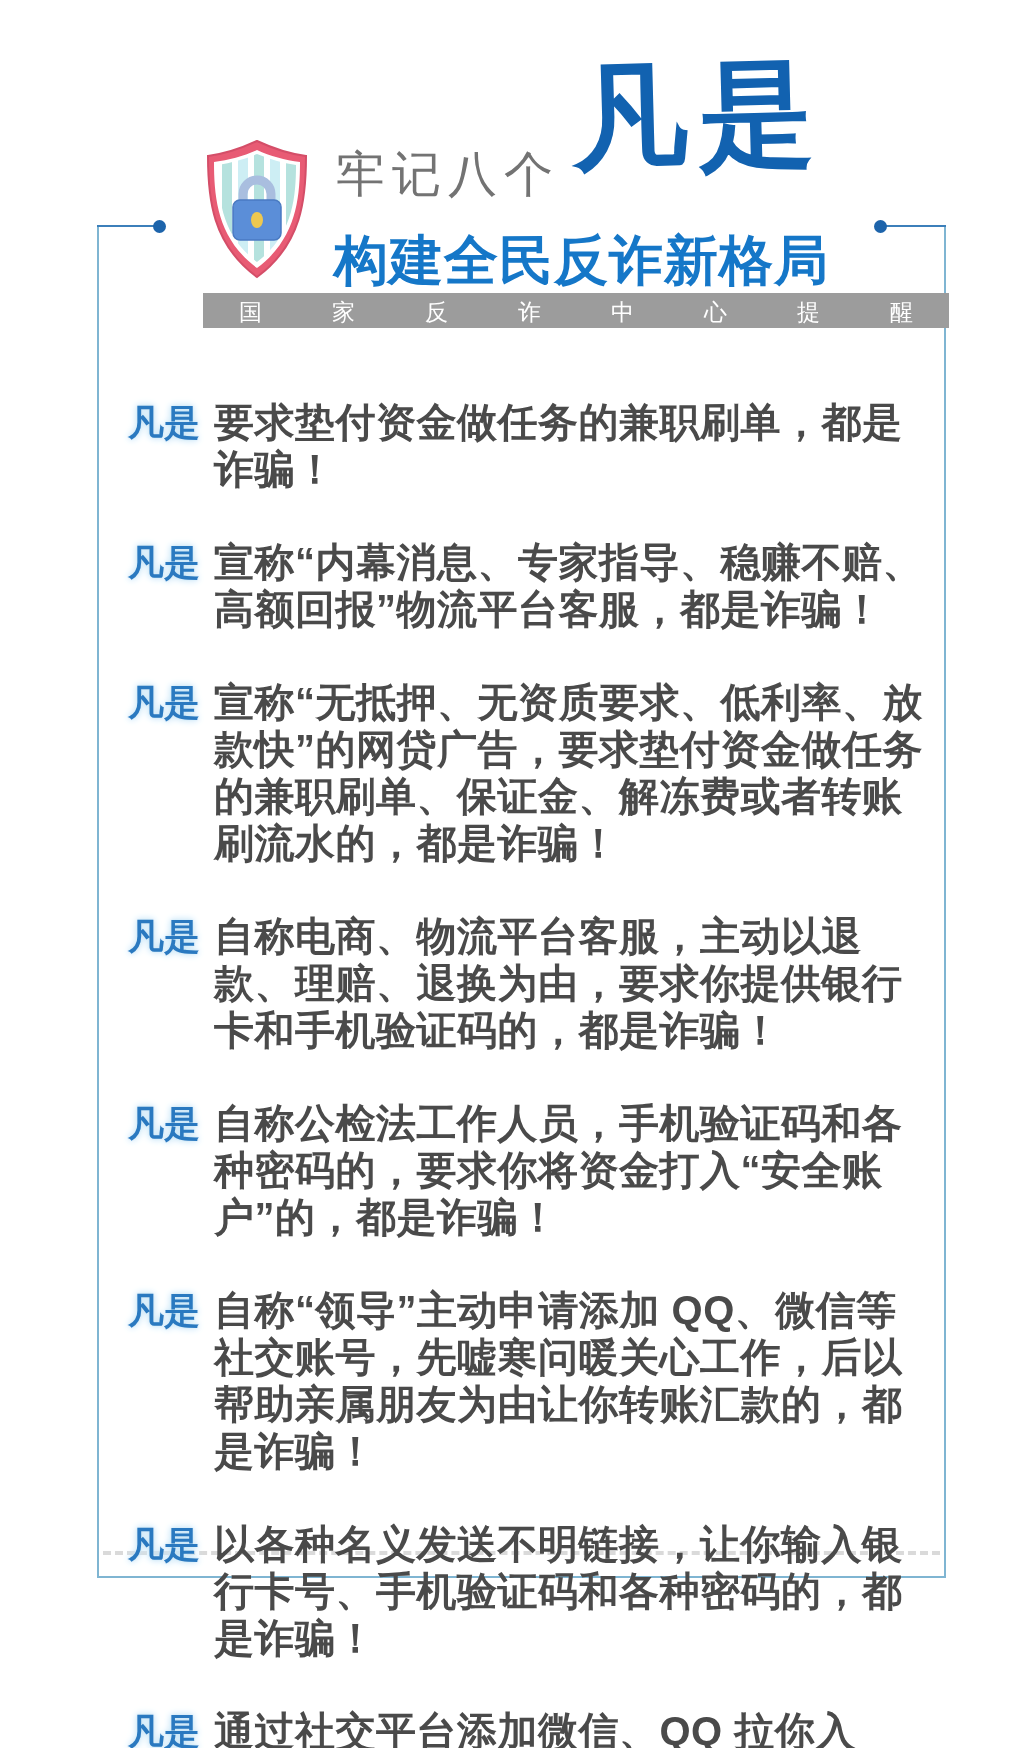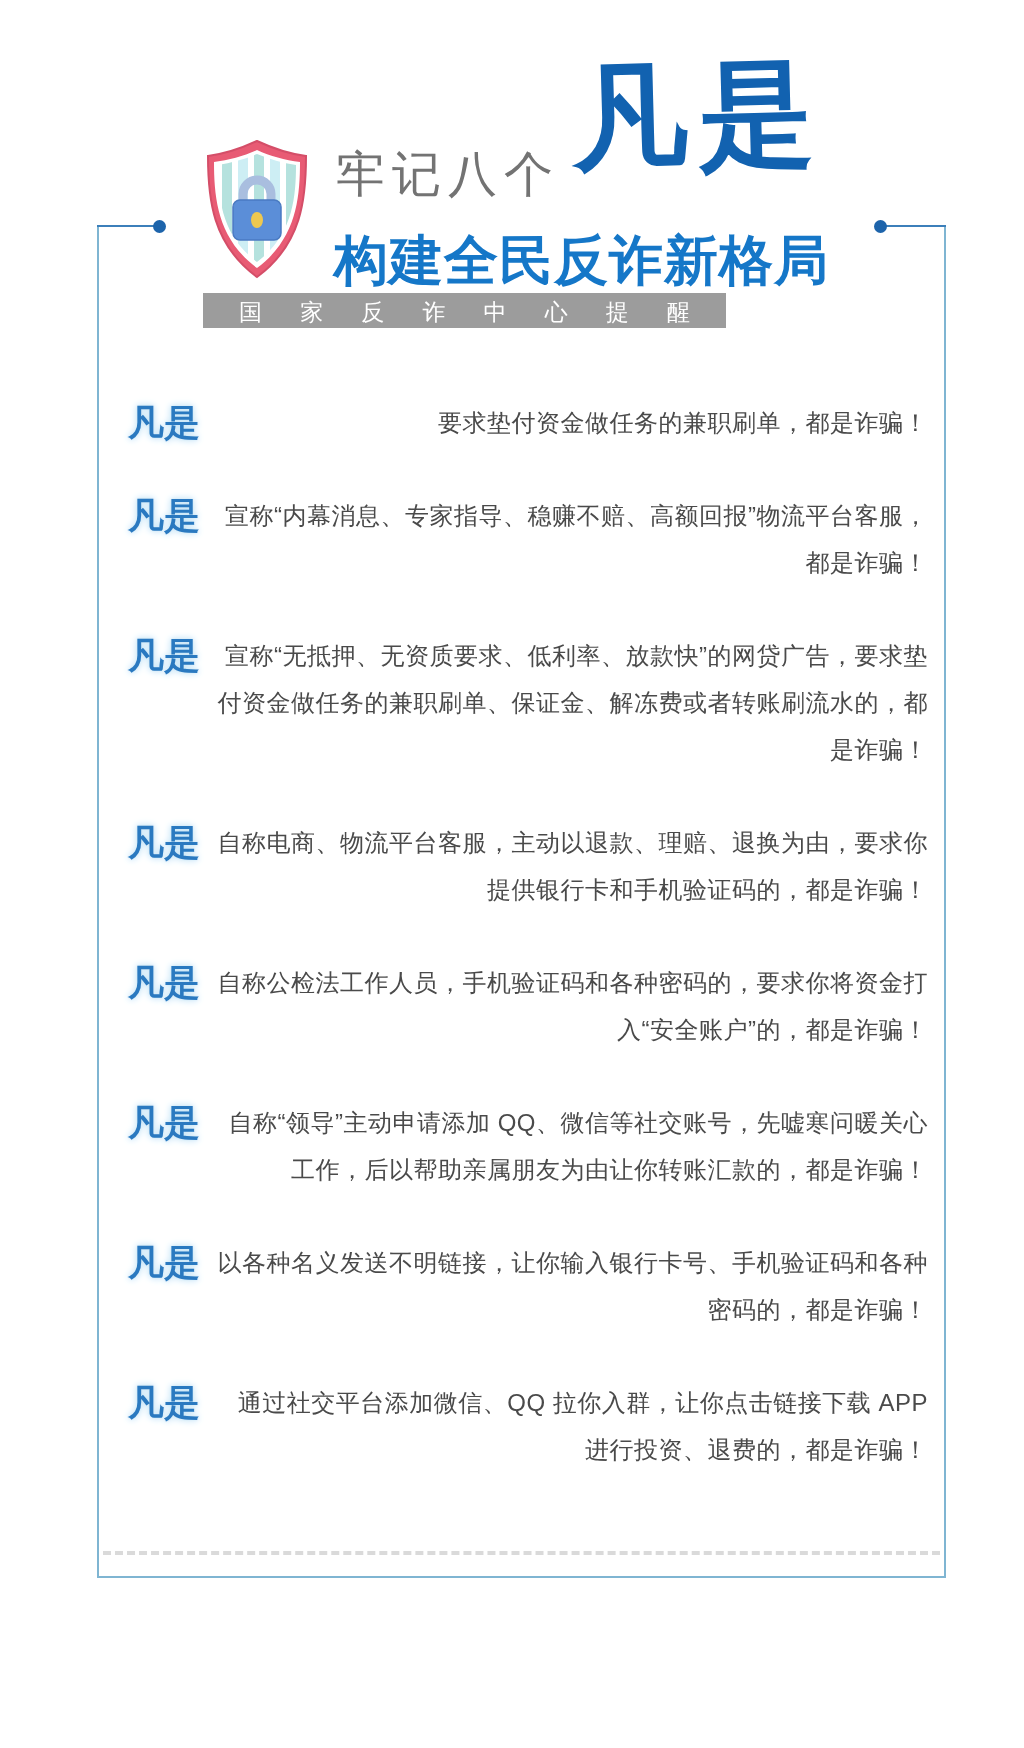--- a/index.html
+++ b/index.html
@@ -40,40 +40,40 @@
   .slogan-highlight{
     position:absolute;left:572px;top:58px;
     font-size:116px;line-height:1;color:#1262b0;font-weight:800;letter-spacing:10px;
     white-space:nowrap;transform:rotate(-1.5deg);
   }
   .slogan-line2{
     position:absolute;left:334px;top:203px;
     font-size:54px;color:#1577c8;font-weight:700;letter-spacing:1px;white-space:nowrap;margin-top:22px;
   }
   .banner{
-    position:absolute;left:203px;top:293px;width:523px;height:35px;
+    position:absolute;left:203px;top:293px;width:746px;height:35px;
     background:#9c9c9c;box-sizing:border-box;padding:3px 36px 0 36px;
   }
   .banner-text{
     display:block;width:100%;color:#ffffff;font-size:23px;line-height:32px;
     text-align:justify;text-align-last:justify;
   }
 
   
   .items{position:absolute;left:128px;top:399px;width:800px;}
   .item{display:flex;align-items:flex-start;margin-bottom:46px;}
   .item-label{
     flex:0 0 auto;width:76px;
     font-size:36px;font-weight:800;line-height:47px;color:#2a79c0;white-space:nowrap;
     text-shadow:0 0 2px #cde8f8,0 0 6px #bfe1f5,0 0 10px #d8eefb;
   }
   .item-text{
     flex:1;margin:0;padding-left:10px;
-    font-size:24px;line-height:47px;color:#4a4a4a;letter-spacing:.5px;
-    font-weight:400;text-align:right;
+    font-size:40px;line-height:47px;color:#4a4a4a;letter-spacing:.5px;
+    font-weight:700;text-align:left;
   }
 </style>
 </head>
 <body>
 
 <div class="page">
 
   <div class="frame">
     <span class="frame-top-seg left">
       <i class="corner-dot"></i>

